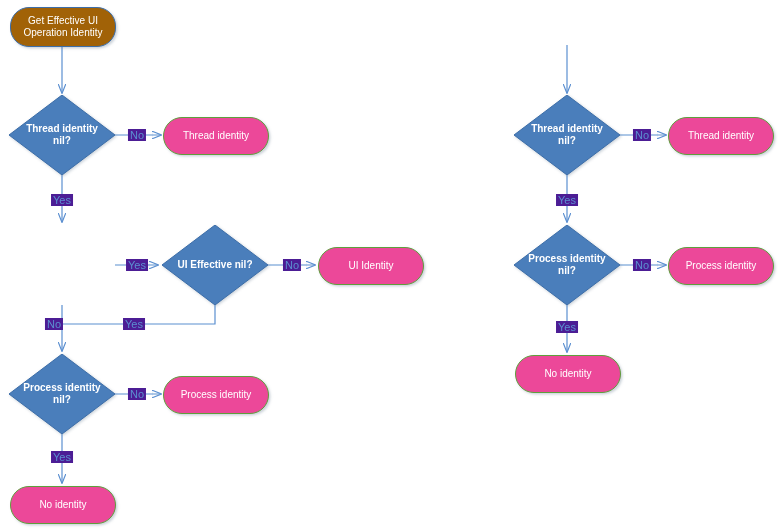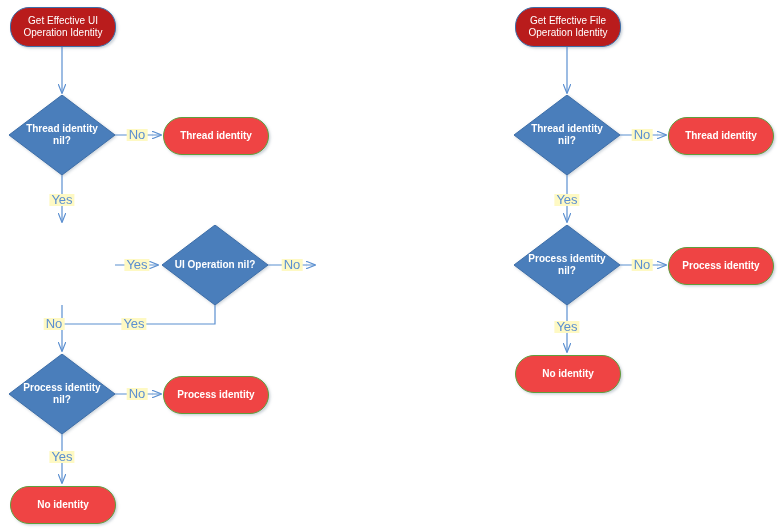--- a/index.html
+++ b/index.html
@@ -7,30 +7,30 @@
   #canvas{position:relative;width:778px;height:532px;background:#ffffff;overflow:hidden;}
 
   
   #connector-layer{position:absolute;left:0;top:0;width:778px;height:532px;pointer-events:none;}
   #connector-layer path{stroke:#5B8FD0;stroke-width:1.2;fill:none;}
 
   
   .node{position:absolute;display:flex;align-items:center;justify-content:center;
         text-align:center;color:#ffffff;font-size:10px;line-height:12px;}
   .pill{border-radius:19px;border:1px solid;box-shadow:1.5px 1.5px 2.5px rgba(110,130,150,.35);}
-  .pill.blue{background:#b91c1c;border-color:#3D6EA8;}
-  .pill.green{background:#ef4444;border-color:#5F9E3C;font-weight:bold;}
+  .pill.blue{background:#a16207;border-color:#3D6EA8;}
+  .pill.green{background:#ec4899;border-color:#5F9E3C;}
   .pill .node-label{padding:0 6px;}
   .diamond-svg{position:absolute;left:0;top:0;width:100%;height:100%;
         filter:drop-shadow(1.5px 1.5px 1.5px rgba(110,130,150,.4));}
   .diamond .node-label{position:relative;padding:0 12px;font-weight:bold;}
 
   
-  .edge-label{position:absolute;transform:translate(-50%,-50%);background:#fef9c3;
-        color:#5B8FD0;font-size:13px;line-height:12px;padding:0 2px;white-space:nowrap;}
+  .edge-label{position:absolute;transform:translate(-50%,-50%);background:#4c1d95;
+        color:#5B8FD0;font-size:11px;line-height:12px;padding:0 2px;white-space:nowrap;}
 </style>
 </head>
 <body>
 
 <div id="canvas">
 
   <svg id="connector-layer" viewBox="0 0 778 532" xmlns="http://www.w3.org/2000/svg">
     <defs>
       <marker id="arrow" markerWidth="10" markerHeight="8" refX="9.5" refY="4" orient="auto" markerUnits="userSpaceOnUse">
         <path d="M0,0 L10,4 L0,8 Z" fill="#4878BE" stroke="none"></path>
@@ -68,23 +68,26 @@
 
   <div class="node pill green" style="left:163px;top:117px;width:104px;height:36px">
     <span class="node-label">Thread identity</span>
   </div>
 
 
   <div class="node diamond" style="left:162px;top:225px;width:106px;height:80px">
     <svg class="diamond-svg" viewBox="0 0 106 80">
       <polygon points="53,0 106,40 53,80 0,40" fill="#4A7EBB" stroke="#3D6EA8" stroke-width="1"></polygon>
     </svg>
-    <span class="node-label">UI Operation nil?</span>
+    <span class="node-label">UI Effective nil?</span>
   </div>
 
+  <div class="node pill green" style="left:318px;top:247px;width:104px;height:36px">
+    <span class="node-label">UI Identity</span>
+  </div>
 
   <div class="node diamond" style="left:9px;top:354px;width:106px;height:80px">
     <svg class="diamond-svg" viewBox="0 0 106 80">
       <polygon points="53,0 106,40 53,80 0,40" fill="#4A7EBB" stroke="#3D6EA8" stroke-width="1"></polygon>
     </svg>
     <span class="node-label">Process identity nil?</span>
   </div>
 
   <div class="node pill green" style="left:163px;top:376px;width:104px;height:36px">
     <span class="node-label">Process identity</span>
@@ -96,23 +99,20 @@
 
   <span class="edge-label" style="left:137px;top:135px">No</span>
   <span class="edge-label" style="left:62px;top:200px">Yes</span>
   <span class="edge-label" style="left:137px;top:265px">Yes</span>
   <span class="edge-label" style="left:292px;top:265px">No</span>
   <span class="edge-label" style="left:54px;top:324px">No</span>
   <span class="edge-label" style="left:134px;top:324px">Yes</span>
   <span class="edge-label" style="left:137px;top:394px">No</span>
   <span class="edge-label" style="left:62px;top:457px">Yes</span>
 
-  <div class="node pill blue" style="left:515px;top:7px;width:104px;height:38px">
-    <span class="node-label">Get Effective File Operation Identity</span>
-  </div>
 
   <div class="node diamond" style="left:514px;top:95px;width:106px;height:80px">
     <svg class="diamond-svg" viewBox="0 0 106 80">
       <polygon points="53,0 106,40 53,80 0,40" fill="#4A7EBB" stroke="#3D6EA8" stroke-width="1"></polygon>
     </svg>
     <span class="node-label">Thread identity nil?</span>
   </div>
 
   <div class="node pill green" style="left:668px;top:117px;width:104px;height:36px">
     <span class="node-label">Thread identity</span>

